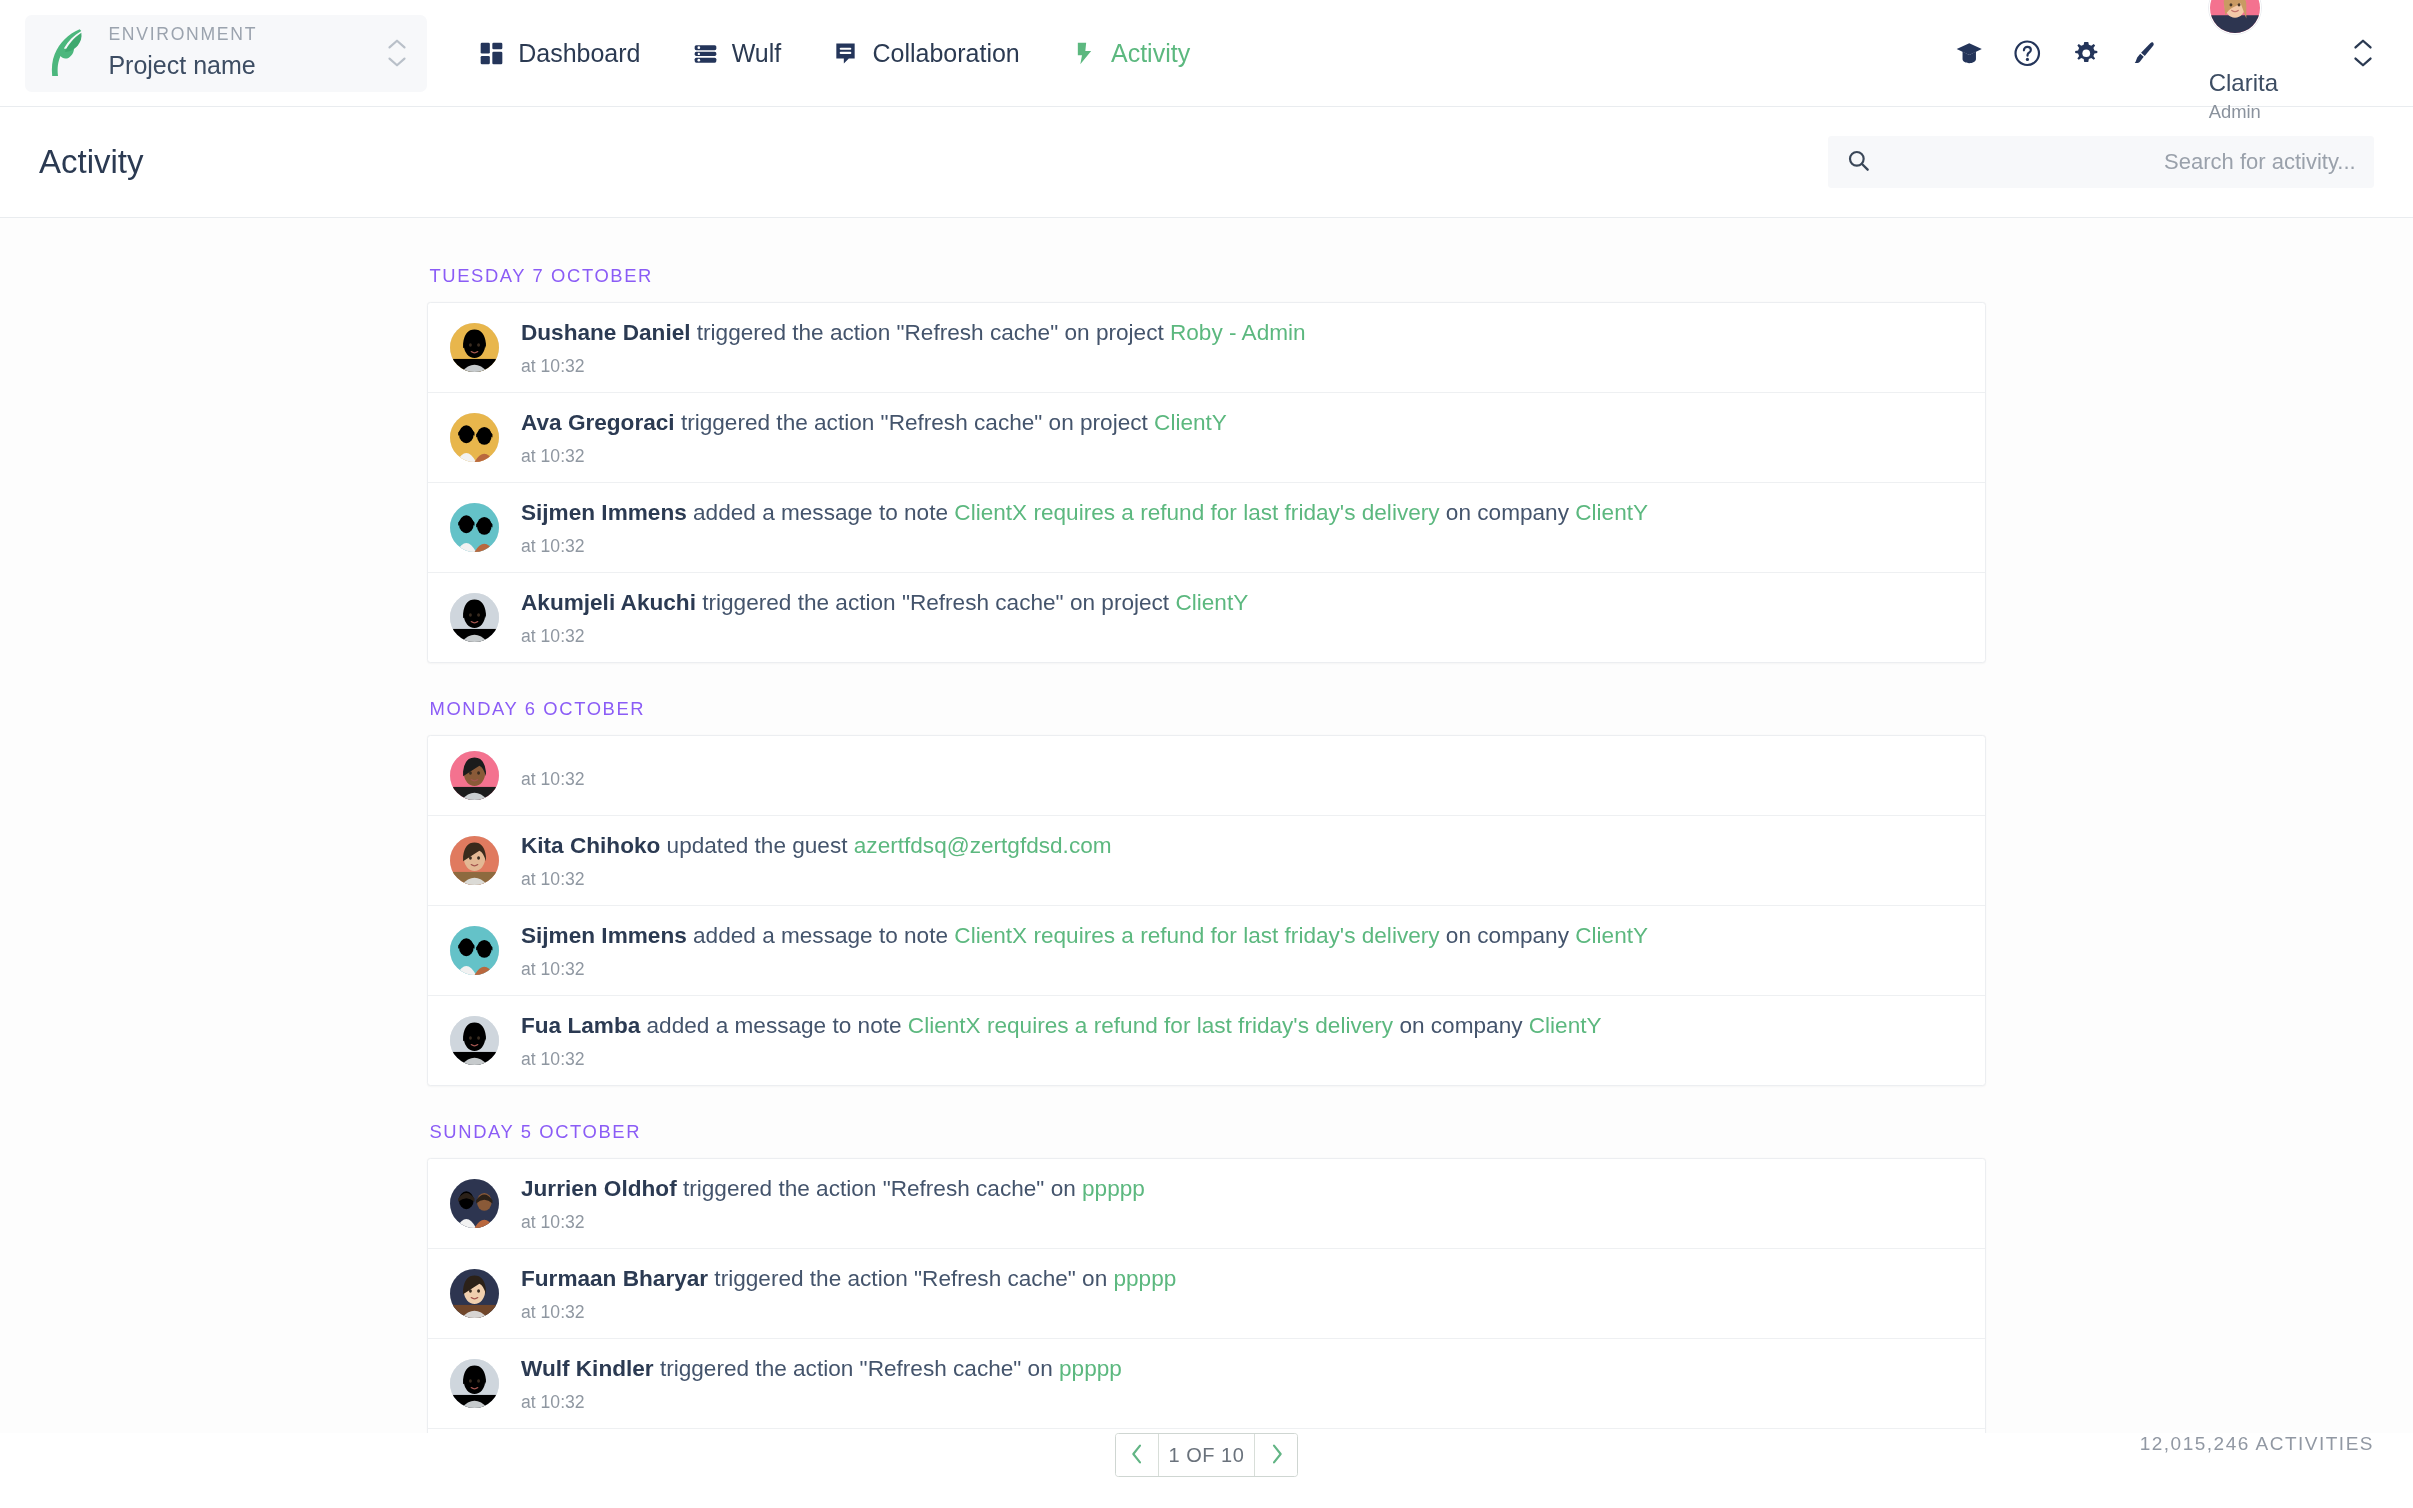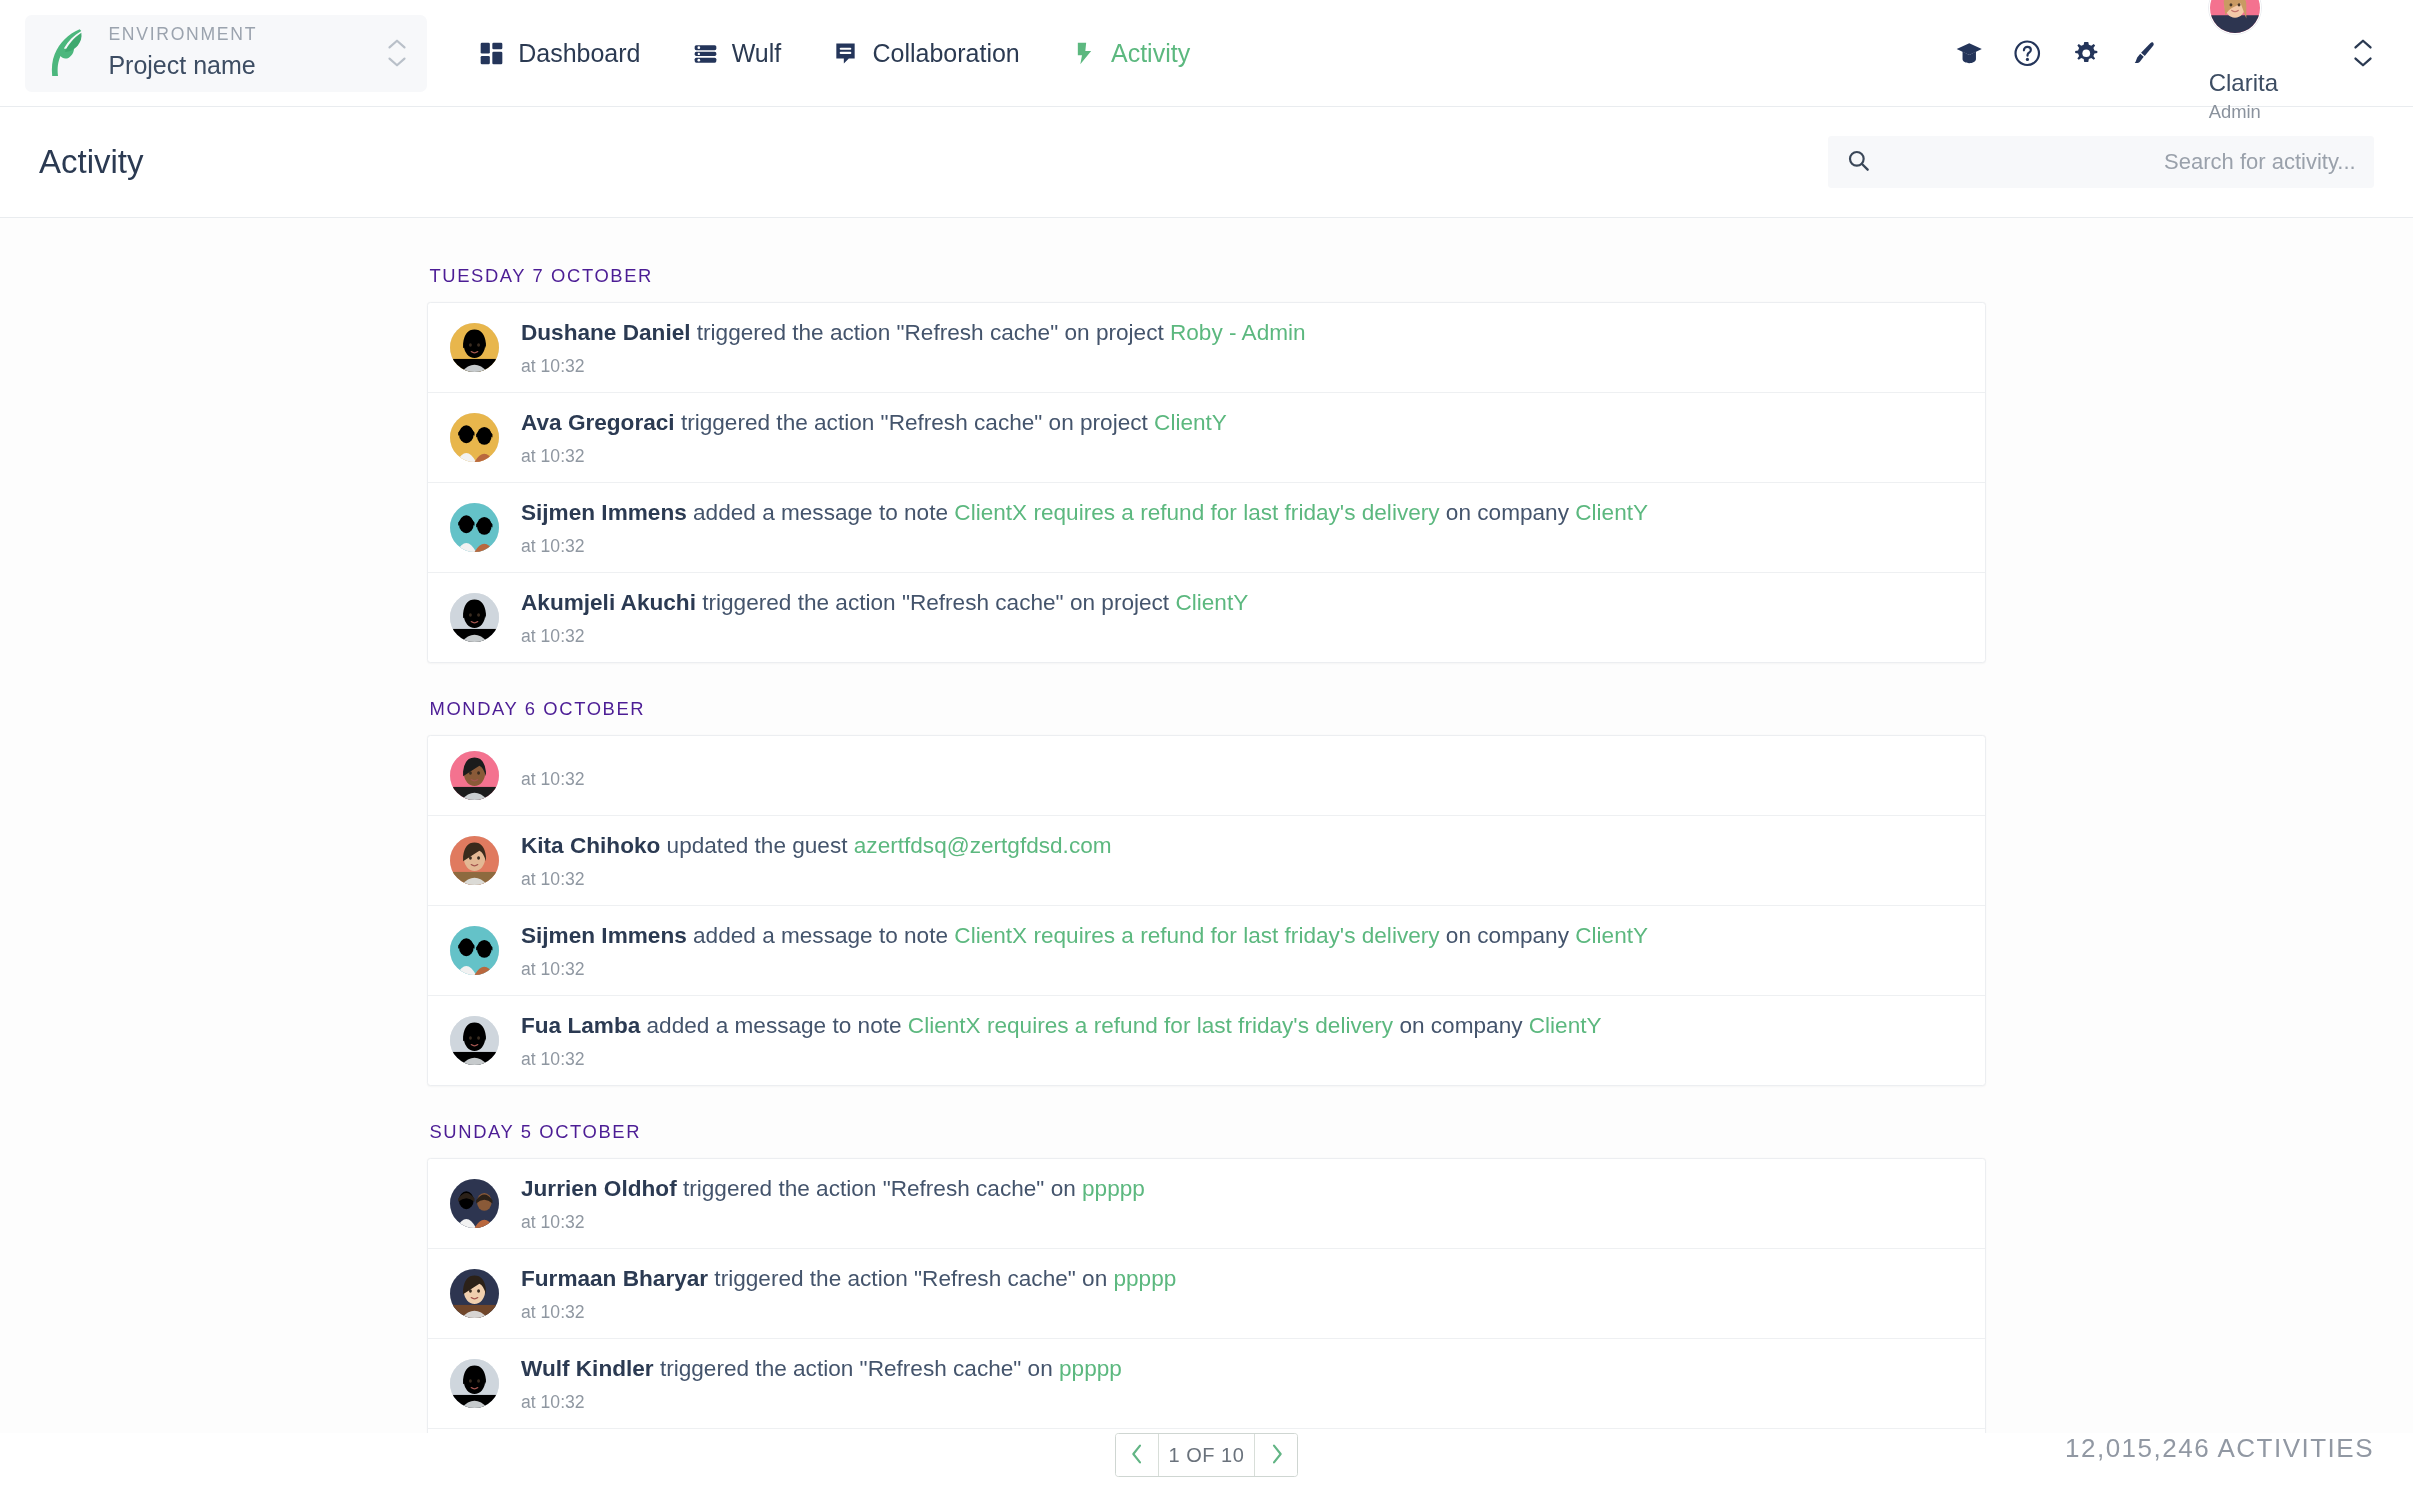--- a/index.html
+++ b/index.html
@@ -115,21 +115,21 @@
   .content {
     background: #fdfdfd;
     height: calc(1508px - 107px - 111px - 75px);
     overflow: hidden;
     padding-top: 47px;
   }
   .feed { width: 1559px; margin: 0 auto; }
 
   .group { margin-bottom: 35px; }
   .group-date {
-    font-size: 18.4px; letter-spacing: 1.6px; color: #4c1d95;
+    font-size: 18.4px; letter-spacing: 1.6px; color: #8b5cf6;
     margin: 0 0 15px 2.5px; text-transform: uppercase;
   }
   .card {
     background: #fff;
     border: 0.8px solid #eceef1;
     border-radius: 3.4px;
     box-shadow: 0 0.8px 1.7px rgba(0,0,0,0.035);
     overflow: hidden;
   }
   .row {
@@ -173,21 +173,21 @@
     width: 42px; display: flex; align-items: center; justify-content: center;
     cursor: pointer; color: #62b585; background: #fff;
   }
   .pager-label {
     flex: 1 1 auto; display: flex; align-items: center; justify-content: center;
     font-size: 20px; color: #6a727c; letter-spacing: 0.5px;
     border-left: 0.8px solid #d8ded9; border-right: 0.8px solid #d8ded9;
   }
   .count {
     margin-left: auto;
-    font-size: 26px; letter-spacing: 1.5px; color: #9198a3;
+    font-size: 19px; letter-spacing: 1.5px; color: #9198a3;
   }
 </style>
 </head>
 <body>
 
 <div class="topbar">
 
   <div class="env-switcher">
     <span class="brand-logo">
       <svg viewBox="0 0 60 66" width="50" height="55" aria-hidden="true">

